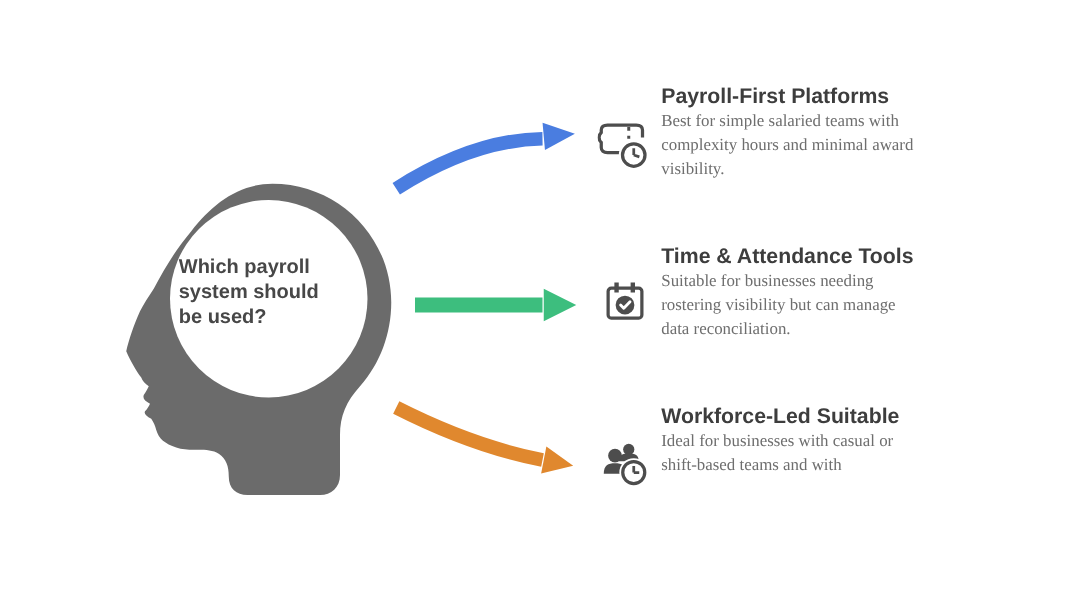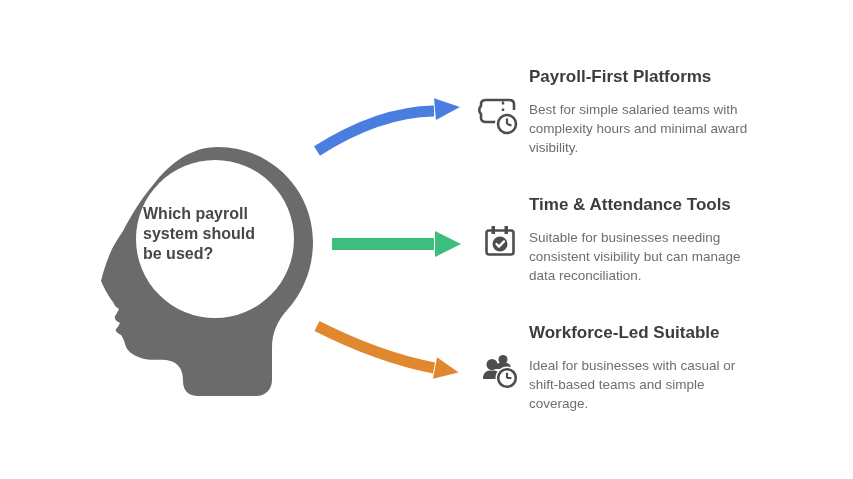--- a/index.html
+++ b/index.html
@@ -16,21 +16,21 @@
     color:var(--question-text,#474747);
   }
   
   .section{position:absolute;left:478px;width:320px;}
   .section .icon-box{position:absolute;top:29px;left:0;}
   .section .texts{position:absolute;left:51px;top:0;}
   .heading{
     font-size:17px;line-height:20px;font-weight:bold;
     color:var(--heading-text,#3d3d3d);white-space:nowrap;
   }
-  .desc{margin-top:13px;}
+  .desc{font-family:Liberation Serif, serif;}
   .desc .line{
     font-size:13.5px;line-height:19px;color:var(--body-text,#6e6e6e);
     white-space:nowrap;
   }
   #section-1{top:67px;}
   #section-2{top:195px;}
   #section-3{top:323px;}
   #icon-1{left:0;}
   #icon-2{left:5px;}
   #icon-3{left:3px;}
@@ -115,21 +115,21 @@
         <rect x="8.5" y="2" width="3.5" height="8" fill="var(--icon-dark,#4d4d4d)"></rect>
         <rect x="21.5" y="2" width="3.5" height="8" fill="var(--icon-dark,#4d4d4d)"></rect>
         <circle cx="17" cy="20" r="7.5" fill="var(--icon-dark,#4d4d4d)"></circle>
         <path d="M 13.5,20 L 16,22.6 L 21,17.4" fill="none" stroke="#ffffff" stroke-width="2.3" stroke-linecap="round" stroke-linejoin="round"></path>
       </svg>
     </div>
     <div class="texts">
       <div class="heading">Time &amp; Attendance Tools</div>
       <div class="desc">
         <div class="line">Suitable for businesses needing</div>
-        <div class="line">consistent visibility but can manage</div>
+        <div class="line">rostering visibility but can manage</div>
         <div class="line">data reconciliation.</div>
       </div>
     </div>
   </div>
 
   <div class="section" id="section-3">
     <div class="icon-box" id="icon-3">
       <svg width="38" height="38" viewBox="0 0 38 38">
         <circle cx="22" cy="7.5" r="4.5" fill="var(--icon-dark,#4d4d4d)"></circle>
         <path d="M 14,17 C 14,12 17,10.5 22,10.5 C 27,10.5 30,12 30,17 Z" fill="var(--icon-dark,#4d4d4d)"></path>
@@ -137,19 +137,18 @@
         <path d="M 2,27 C 2,20 5.5,18.5 11,18.5 C 16.5,18.5 20,20 20,27 Z" fill="var(--icon-dark,#4d4d4d)"></path>
         <circle cx="26" cy="26" r="11.5" fill="#ffffff"></circle>
         <circle cx="26" cy="26" r="8.8" fill="#ffffff" stroke="var(--icon-dark,#4d4d4d)" stroke-width="2.6"></circle>
         <path d="M 26,26 V 20.8 M 26,26 H 30.4" fill="none" stroke="var(--icon-dark,#4d4d4d)" stroke-width="2.2"></path>
       </svg>
     </div>
     <div class="texts">
       <div class="heading">Workforce-Led Suitable</div>
       <div class="desc">
         <div class="line">Ideal for businesses with casual or</div>
-        <div class="line">shift-based teams and simple</div>
-        <div class="line">coverage.</div>
+        <div class="line">shift-based teams and with</div>
       </div>
     </div>
   </div>
 
 </div>
 
 </body></html>

